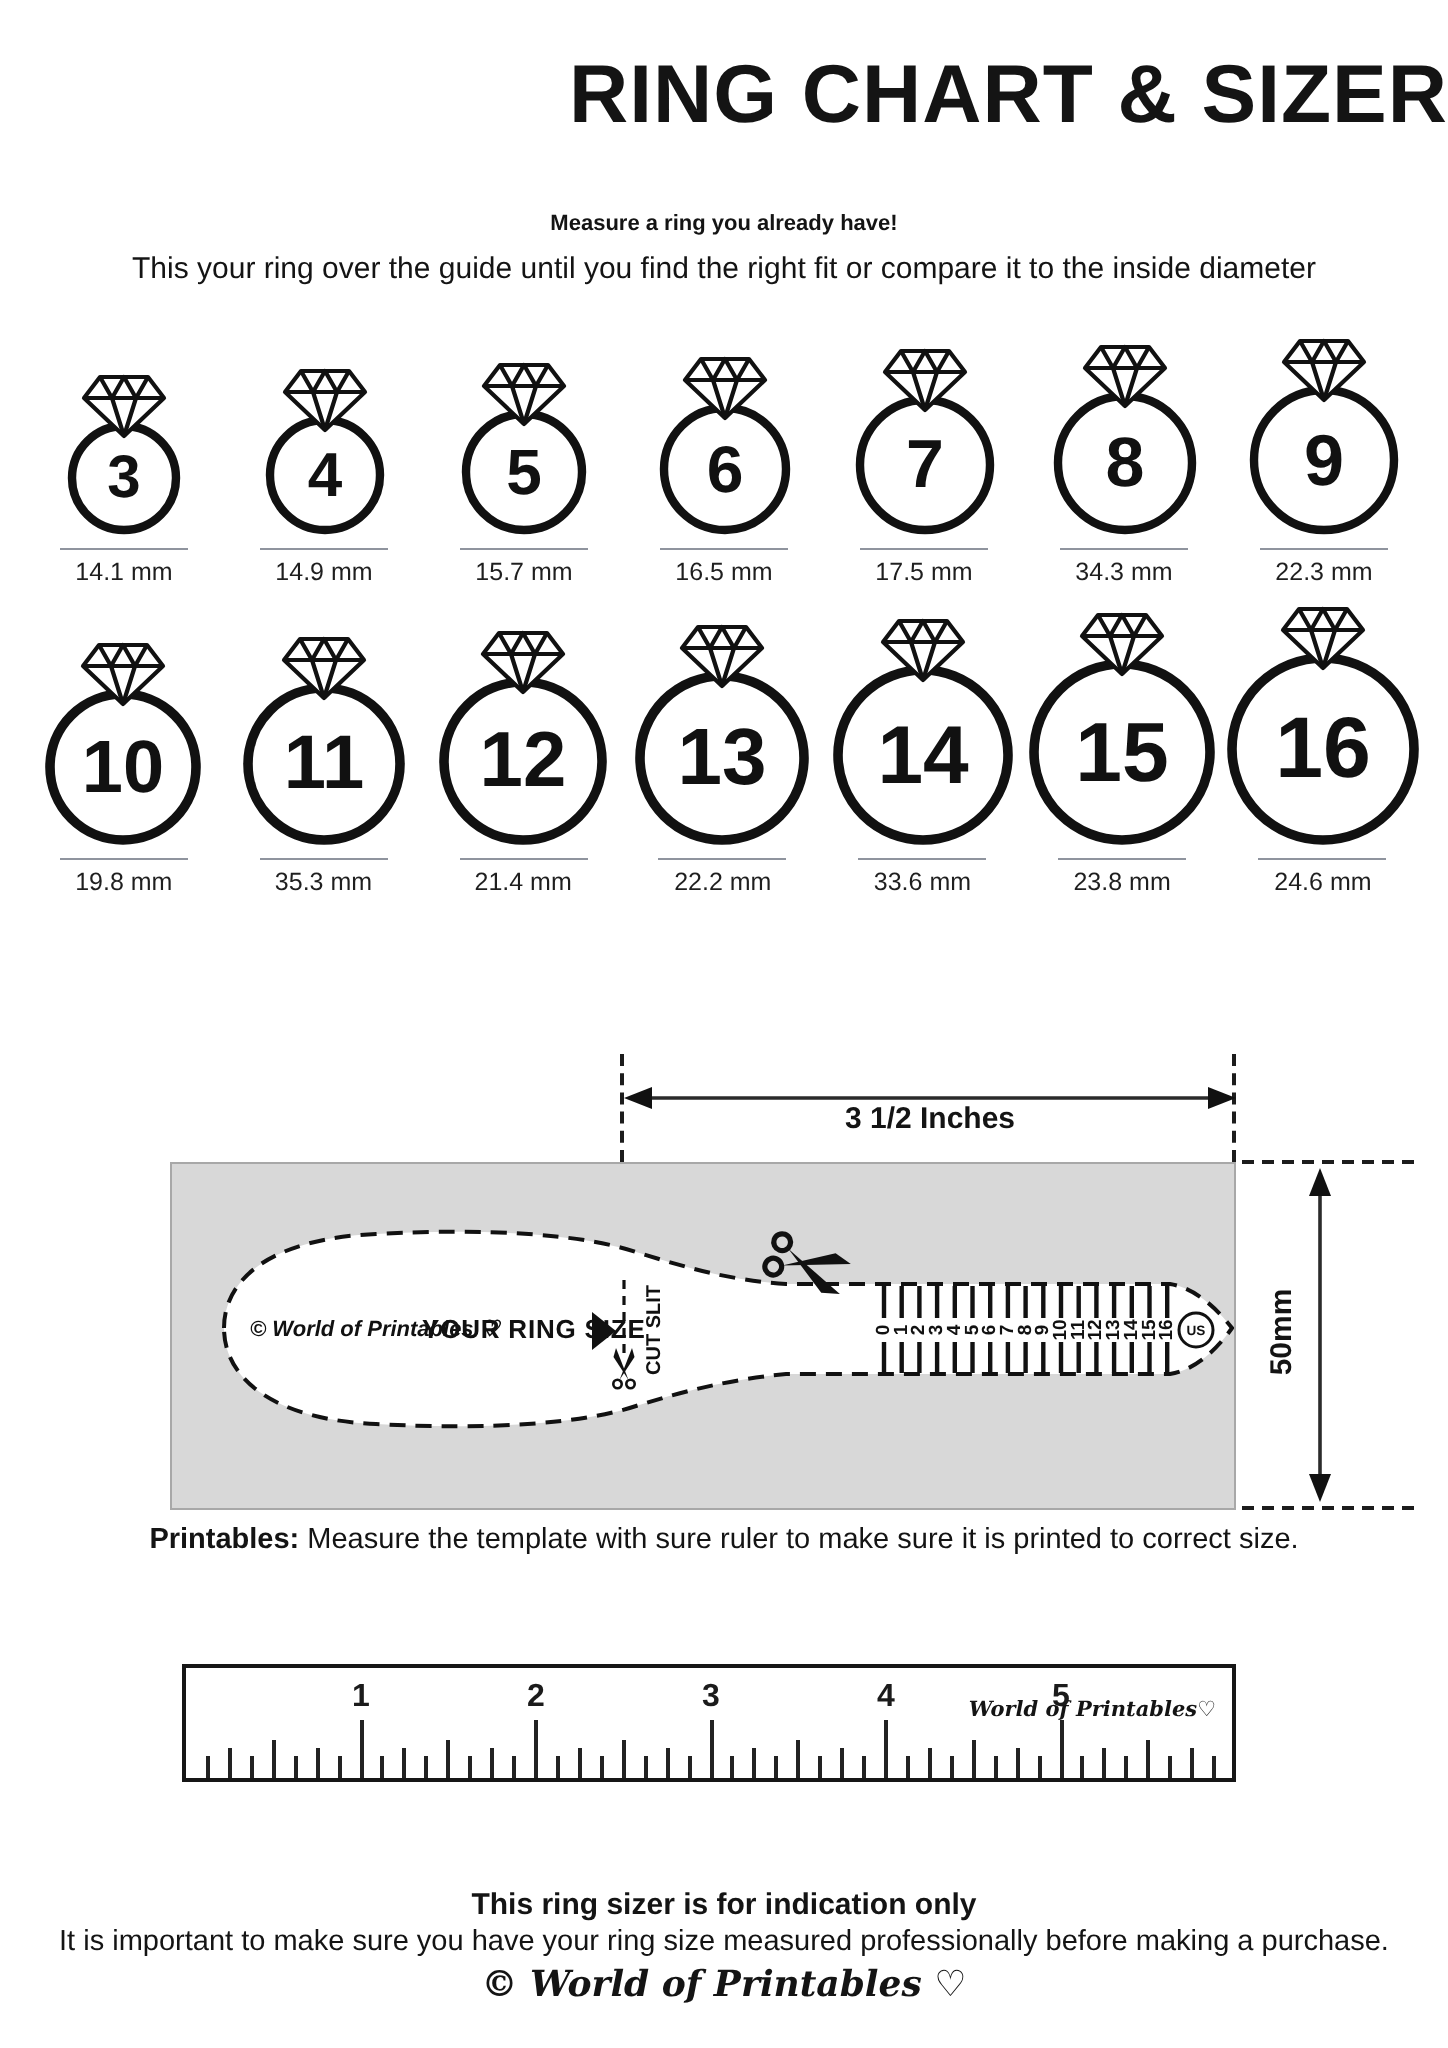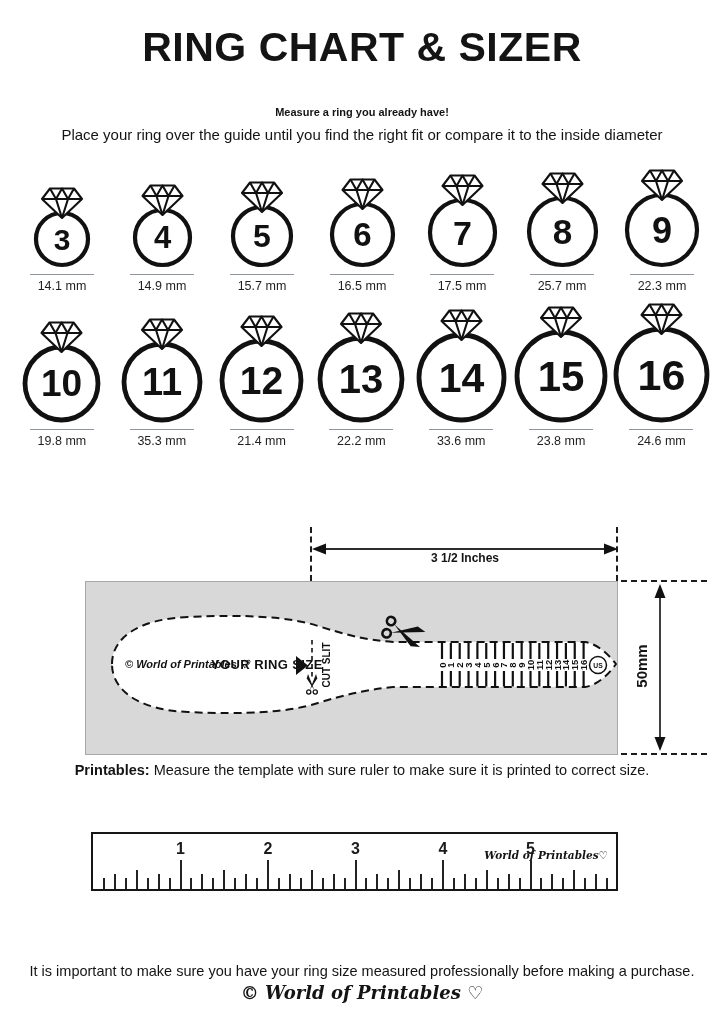--- a/index.html
+++ b/index.html
@@ -2,33 +2,33 @@
 <html><head>
 <meta charset="utf-8">
 <style>
   html,body{margin:0;padding:0;background:#fff;}
   .page{
     position:relative;width:724px;height:1024px;background:#fff;overflow:hidden;
     font-family:"Liberation Sans",sans-serif;color:#141414;
   }
   .center{left:0;width:724px;text-align:center;}
   .abs{position:absolute;}
-  .title{top:24px;font-size:41px;font-weight:800;letter-spacing:.5px;}
+  .title{top:24px;font-size:41px;font-weight:800;letter-spacing:.5px;text-align:right;}
   .sub1{top:106px;font-size:11px;font-weight:bold;}
   .sub2{top:126px;font-size:15px;}
   .rings-row{position:absolute;left:12px;width:700px;display:flex;align-items:flex-end;}
   .rings-row.r1{top:162px;height:131px;}
   .rings-row.r2{top:300px;height:148px;}
   .ring-cell{flex:1 1 0;display:flex;flex-direction:column;align-items:center;justify-content:flex-end;}
   .ring-line{width:64px;height:1px;background:#8f949e;margin-top:3px;}
   .ring-mm{font-size:12.5px;margin-top:4px;color:#1f1f1f;white-space:nowrap;}
   
   .guide-v{border-left:2px dashed #1c1c1c;width:0;}
   .dash-h{border-top:2px dashed #1c1c1c;height:0;}
-  .w-label{top:551px;left:312px;width:306px;text-align:center;font-size:12px;font-weight:bold;}
+  .w-label{top:551px;left:312px;width:306px;text-align:center;font-size:15px;font-weight:bold;}
   .graybox{left:85px;top:581px;width:533px;height:174px;background:#d8d8d8;border:1px solid #a8a8a8;box-sizing:border-box;}
   .h-label{left:641px;top:666px;font-size:15px;font-weight:bold;transform:translate(-50%,-50%) rotate(-90deg);white-space:nowrap;}
   .important{top:762px;font-size:14.5px;}
   
   .ruler{left:91px;top:832px;width:527px;height:59px;border:2.5px solid #161616;box-sizing:border-box;background:#fff;}
   .ruler .tick{position:absolute;bottom:0;width:2px;background:#222;}
   .ruler .rnum{position:absolute;top:6px;transform:translateX(-50%);font-size:16px;font-weight:600;color:#1b1b1b;}
   .ruler .rbrand{position:absolute;top:15px;right:8px;}
   .script{font-family:"DejaVu Serif",serif;font-style:italic;font-weight:600;}
   .foot1{top:944px;font-size:15px;font-weight:bold;}
@@ -36,21 +36,21 @@
   .foot-brand{top:982px;font-size:18px;}
   .sizer-svg text{font-family:"Liberation Sans",sans-serif;}
 </style>
 </head>
 <body>
 
 <div class="page">
 
   <div class="abs center title">RING CHART &amp; SIZER</div>
   <div class="abs center sub1">Measure a ring you already have!</div>
-  <div class="abs center sub2">Place your ring over the guide until you find the right fit or compare it to the inside diameter</div>
+  <div class="abs center sub2">This your ring over the guide until you find the right fit or compare it to the inside diameter</div>
 
   <div class="rings-row r1">
       <div class="ring-cell">
         <svg width="62" height="85" viewBox="0 0 62 85">
           <circle cx="31" cy="53" r="26" fill="#fff" stroke="#111" stroke-width="4.2"></circle>
           <path d="M11,13 L19,2.5 L43,2.5 L51,13 L31,32 Z" fill="#fff" stroke="#111" stroke-width="2.1" stroke-linejoin="round"></path>
           <path d="M11,13 H51 M19,2.5 L25,13 L31,2.5 L37,13 L43,2.5 M25,13 L31,32 M37,13 L31,32" fill="none" stroke="#111" stroke-width="2.1" stroke-linejoin="round"></path>
           <text x="31" y="53" text-anchor="middle" dominant-baseline="central" font-size="30" font-weight="bold" fill="#111" font-family="Liberation Sans, sans-serif">3</text>
         </svg>
         <div class="ring-line"></div>
@@ -97,21 +97,21 @@
         <div class="ring-mm">17.5 mm</div>
       </div>
       <div class="ring-cell">
         <svg width="77" height="100" viewBox="0 0 77 100">
           <circle cx="38.5" cy="60.5" r="33.5" fill="#fff" stroke="#111" stroke-width="4.2"></circle>
           <path d="M18.5,13 L26.5,2.5 L50.5,2.5 L58.5,13 L38.5,32 Z" fill="#fff" stroke="#111" stroke-width="2.1" stroke-linejoin="round"></path>
           <path d="M18.5,13 H58.5 M26.5,2.5 L32.5,13 L38.5,2.5 L44.5,13 L50.5,2.5 M32.5,13 L38.5,32 M44.5,13 L38.5,32" fill="none" stroke="#111" stroke-width="2.1" stroke-linejoin="round"></path>
           <text x="38.5" y="60.5" text-anchor="middle" dominant-baseline="central" font-size="35" font-weight="bold" fill="#111" font-family="Liberation Sans, sans-serif">8</text>
         </svg>
         <div class="ring-line"></div>
-        <div class="ring-mm">25.7 mm</div>
+        <div class="ring-mm">34.3 mm</div>
       </div>
       <div class="ring-cell">
         <svg width="80" height="103" viewBox="0 0 80 103">
           <circle cx="40" cy="62" r="35" fill="#fff" stroke="#111" stroke-width="4.2"></circle>
           <path d="M20,13 L28,2.5 L52,2.5 L60,13 L40,32 Z" fill="#fff" stroke="#111" stroke-width="2.1" stroke-linejoin="round"></path>
           <path d="M20,13 H60 M28,2.5 L34,13 L40,2.5 L46,13 L52,2.5 M34,13 L40,32 M46,13 L40,32" fill="none" stroke="#111" stroke-width="2.1" stroke-linejoin="round"></path>
           <text x="40" y="62" text-anchor="middle" dominant-baseline="central" font-size="36" font-weight="bold" fill="#111" font-family="Liberation Sans, sans-serif">9</text>
         </svg>
         <div class="ring-line"></div>
         <div class="ring-mm">22.3 mm</div>
@@ -351,16 +351,17 @@
       <div class="rnum" style="left: 437.5px;">5</div>
       <div class="tick" style="left: 447.438px; height: 11px;"></div>
       <div class="tick" style="left: 458.375px; height: 15px;"></div>
       <div class="tick" style="left: 469.312px; height: 11px;"></div>
       <div class="tick" style="left: 480.25px; height: 19px;"></div>
       <div class="tick" style="left: 491.188px; height: 11px;"></div>
       <div class="tick" style="left: 502.125px; height: 15px;"></div>
       <div class="tick" style="left: 513.062px; height: 11px;"></div>
     </div>
 
+  <div class="abs center foot1">This ring sizer is for indication only</div>
   <div class="abs center foot2">It is important to make sure you have your ring size measured professionally before making a purchase.</div>
   <div class="abs center foot-brand script">© World of Printables ♡</div>
 
 </div>
 
 </body></html>

